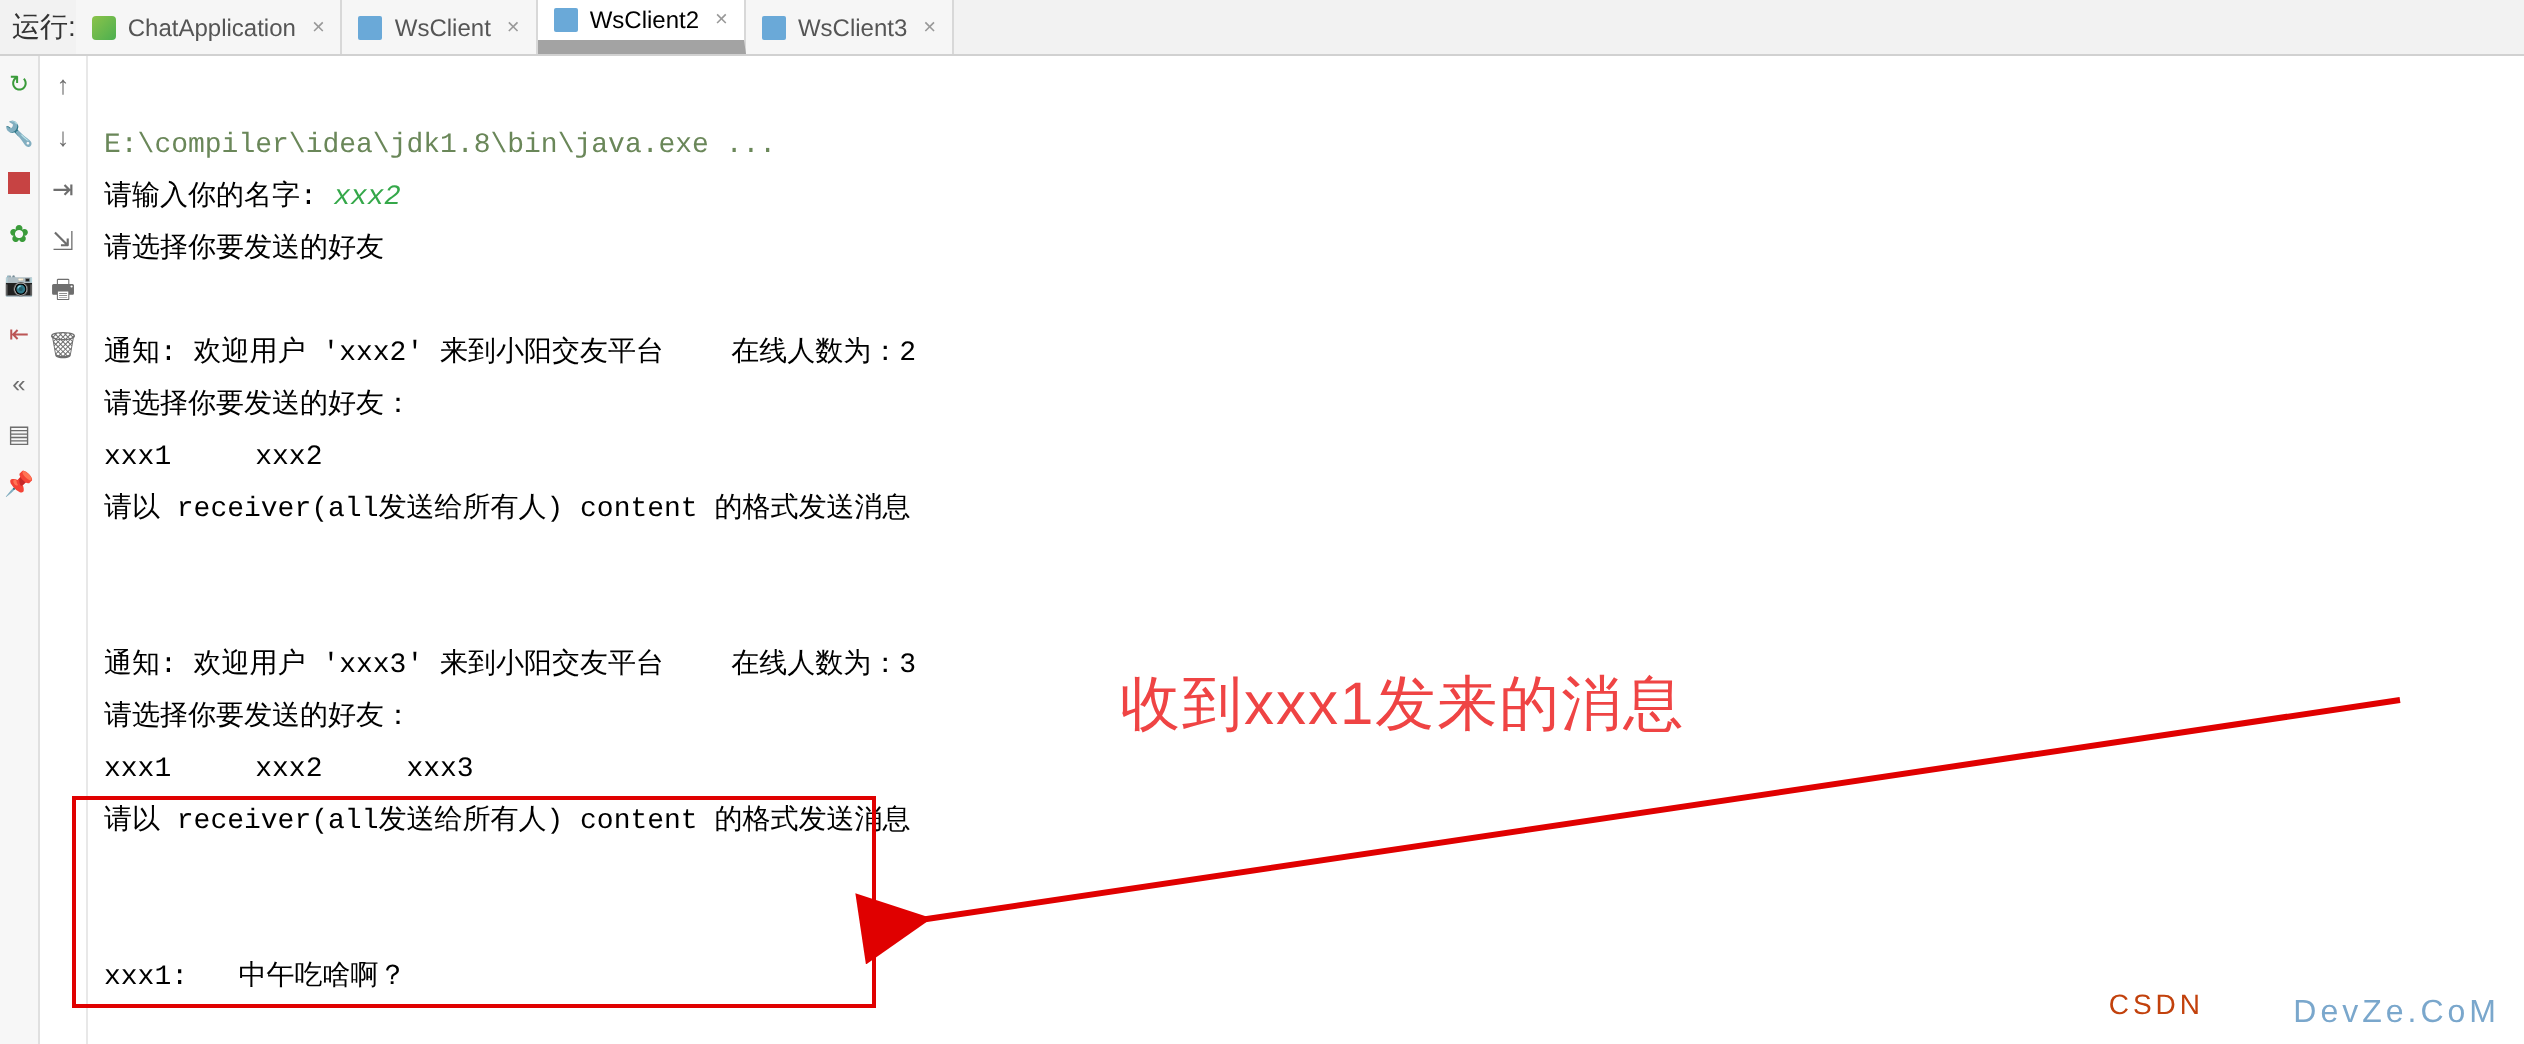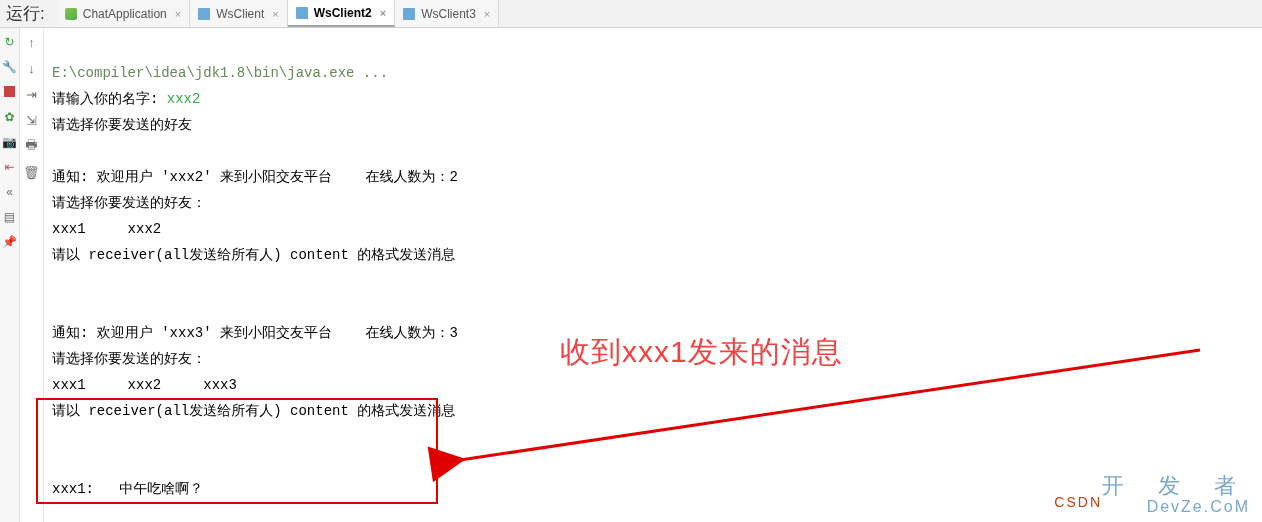--- a/index.html
+++ b/index.html
@@ -15,42 +15,41 @@
     }
     .top-bar {
       display: flex;
       align-items: center;
       height: 28px;
       border-bottom: 1px solid #d1d1d1;
       background: #f2f2f2;
       padding-left: 6px;
     }
     .run-label {
-      font-size: 17px;
+      font-size: 14px;
       color: #333;
-      margin-right: 12px;
+      margin-right: 0;
     }
     .tabs { display: flex; align-items: flex-end; height: 100%; }
     .tab {
       display: flex;
       align-items: center;
       padding: 0 8px;
       height: 100%;
       border-right: 1px solid #d8d8d8;
       cursor: pointer;
       font-size: 12px;
       color: #555;
       background: #f6f6f6;
     }
     .tab.active {
       background: #ffffff;
       color: #000;
-      border-bottom: 2px solid #a3a3a3;
+      border-bottom: 7px solid #a3a3a3;
       position: relative;
-      font-weight: bold;
     }
     .tab .run-ico {
       width: 12px; height: 12px; margin-right: 6px;
       display: inline-block;
     }
     .ico-leaf { background: linear-gradient(135deg,#8bc34a,#4caf50); border-radius: 2px; }
     .ico-file { background: #6aa9d8; border-radius: 1px; position:relative; }
     .tab .close-x {
       margin-left: 8px;
       color: #999;
@@ -95,21 +94,21 @@
       padding: 6px 8px 6px 8px;
       font-family: "Consolas", "Courier New", monospace;
       font-size: 14px;
       line-height: 26px;
       white-space: pre;
       color: #000;
       position: relative;
       overflow: hidden;
     }
     .line-cmd { color: #6a8759; text-align: center; }
-    .inp { color: #35a84a; }
+    .inp { color: #35a84a; font-style: italic; }
     .hi-box {
       position: absolute;
       border: 2px solid #e00000;
       pointer-events: none;
     }
     .annotation {
       position: absolute;
       color: #ef4444;
       font-family: "Microsoft YaHei", sans-serif;
       font-size: 30px;
@@ -231,15 +230,14 @@
     <marker id="ah" markerWidth="14" markerHeight="12" refX="2" refY="6" orient="auto">
       <path d="M12,0 L0,6 L12,12 Z" fill="#e00000"></path>
     </marker>
   </defs>
   <line x1="1200" y1="350" x2="460" y2="460" stroke="#e00000" stroke-width="3" marker-end="url(#ah)"></line>
 </svg>
 
 <div class="csdn-faint">CSDN</div>
 
 <div class="watermark">
-  <div class="wm-top">开 发 者</div>
   <div class="wm-bot">DevZe.CoM</div>
 </div>
 
 </body></html>

